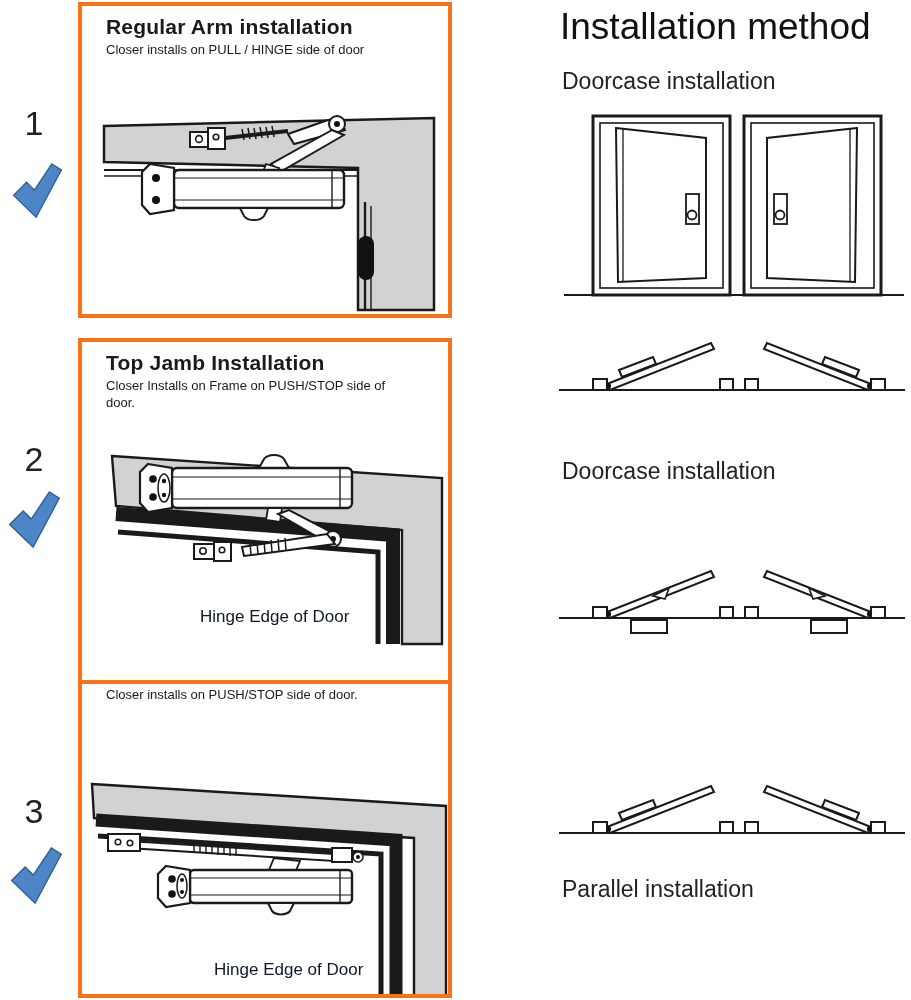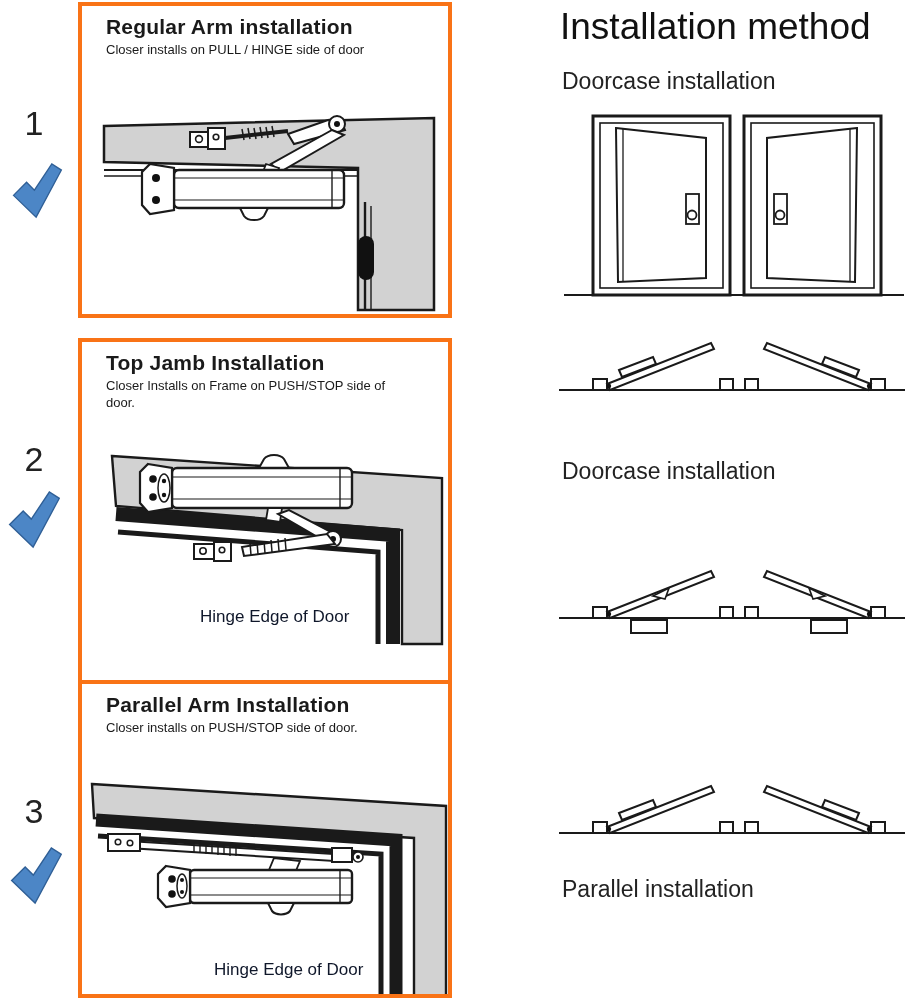--- a/index.html
+++ b/index.html
@@ -136,21 +136,20 @@
         <rect class="fillw" stroke-width="2" x="112" y="102" width="24" height="15"></rect>
         <rect class="fillw" stroke-width="2" x="132" y="100" width="17" height="19"></rect>
         <circle class="fillw" stroke-width="1.6" cx="121" cy="109" r="3.2"></circle>
         <circle class="fillw" stroke-width="1.6" cx="140" cy="108" r="2.8"></circle>
       </g>
     </svg>
     <div class="caption" style="left:118px;top:265px;">Hinge Edge of Door</div>
   </div>
 
   <div class="panel" style="top:680px;height:318px;">
-    <div class="panel-title">Parallel Arm Installation</div>
     <div class="panel-body">Closer installs on PUSH/STOP side of door.</div>
     <svg class="illus" style="top:92px;" width="368" height="223" viewBox="0 0 368 223">
       <g>
         <polygon class="gray" stroke-width="2.4" points="10,8 364,30 364,220 332,220 332,62 12,42"></polygon>
         <path class="ln" stroke="#111" stroke-width="13" d="M14,44 L314,64 L314,220"></path>
         <path class="ln" stroke="#111" stroke-width="5" d="M16,60 L299,78 L299,220"></path>
       </g>
 
       <g>
         <polygon class="fillw" stroke-width="2" points="30,64 252,78 252,85 30,71"></polygon>

